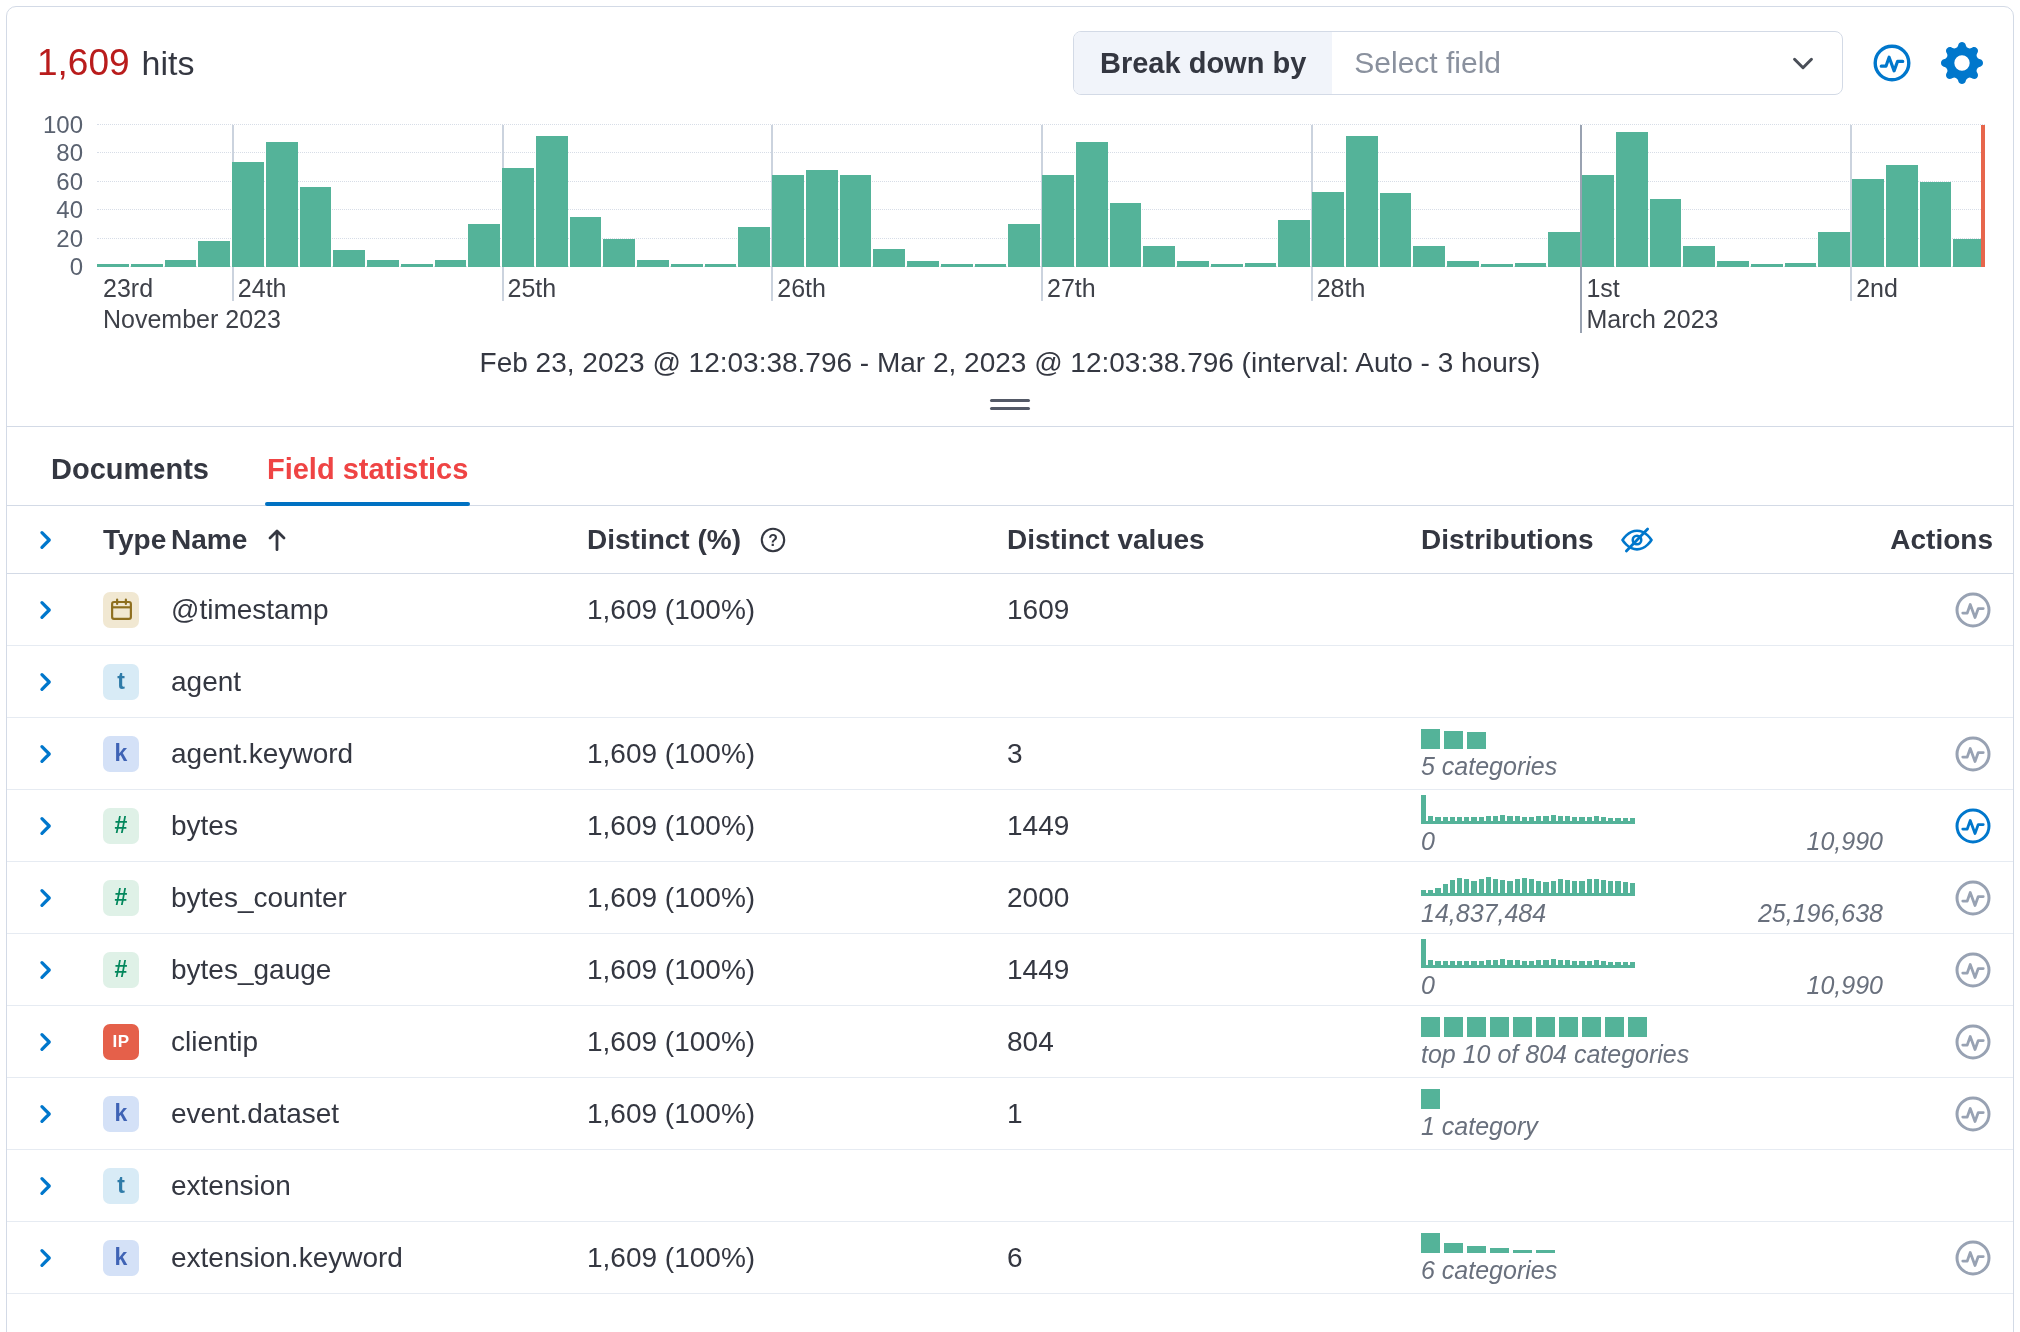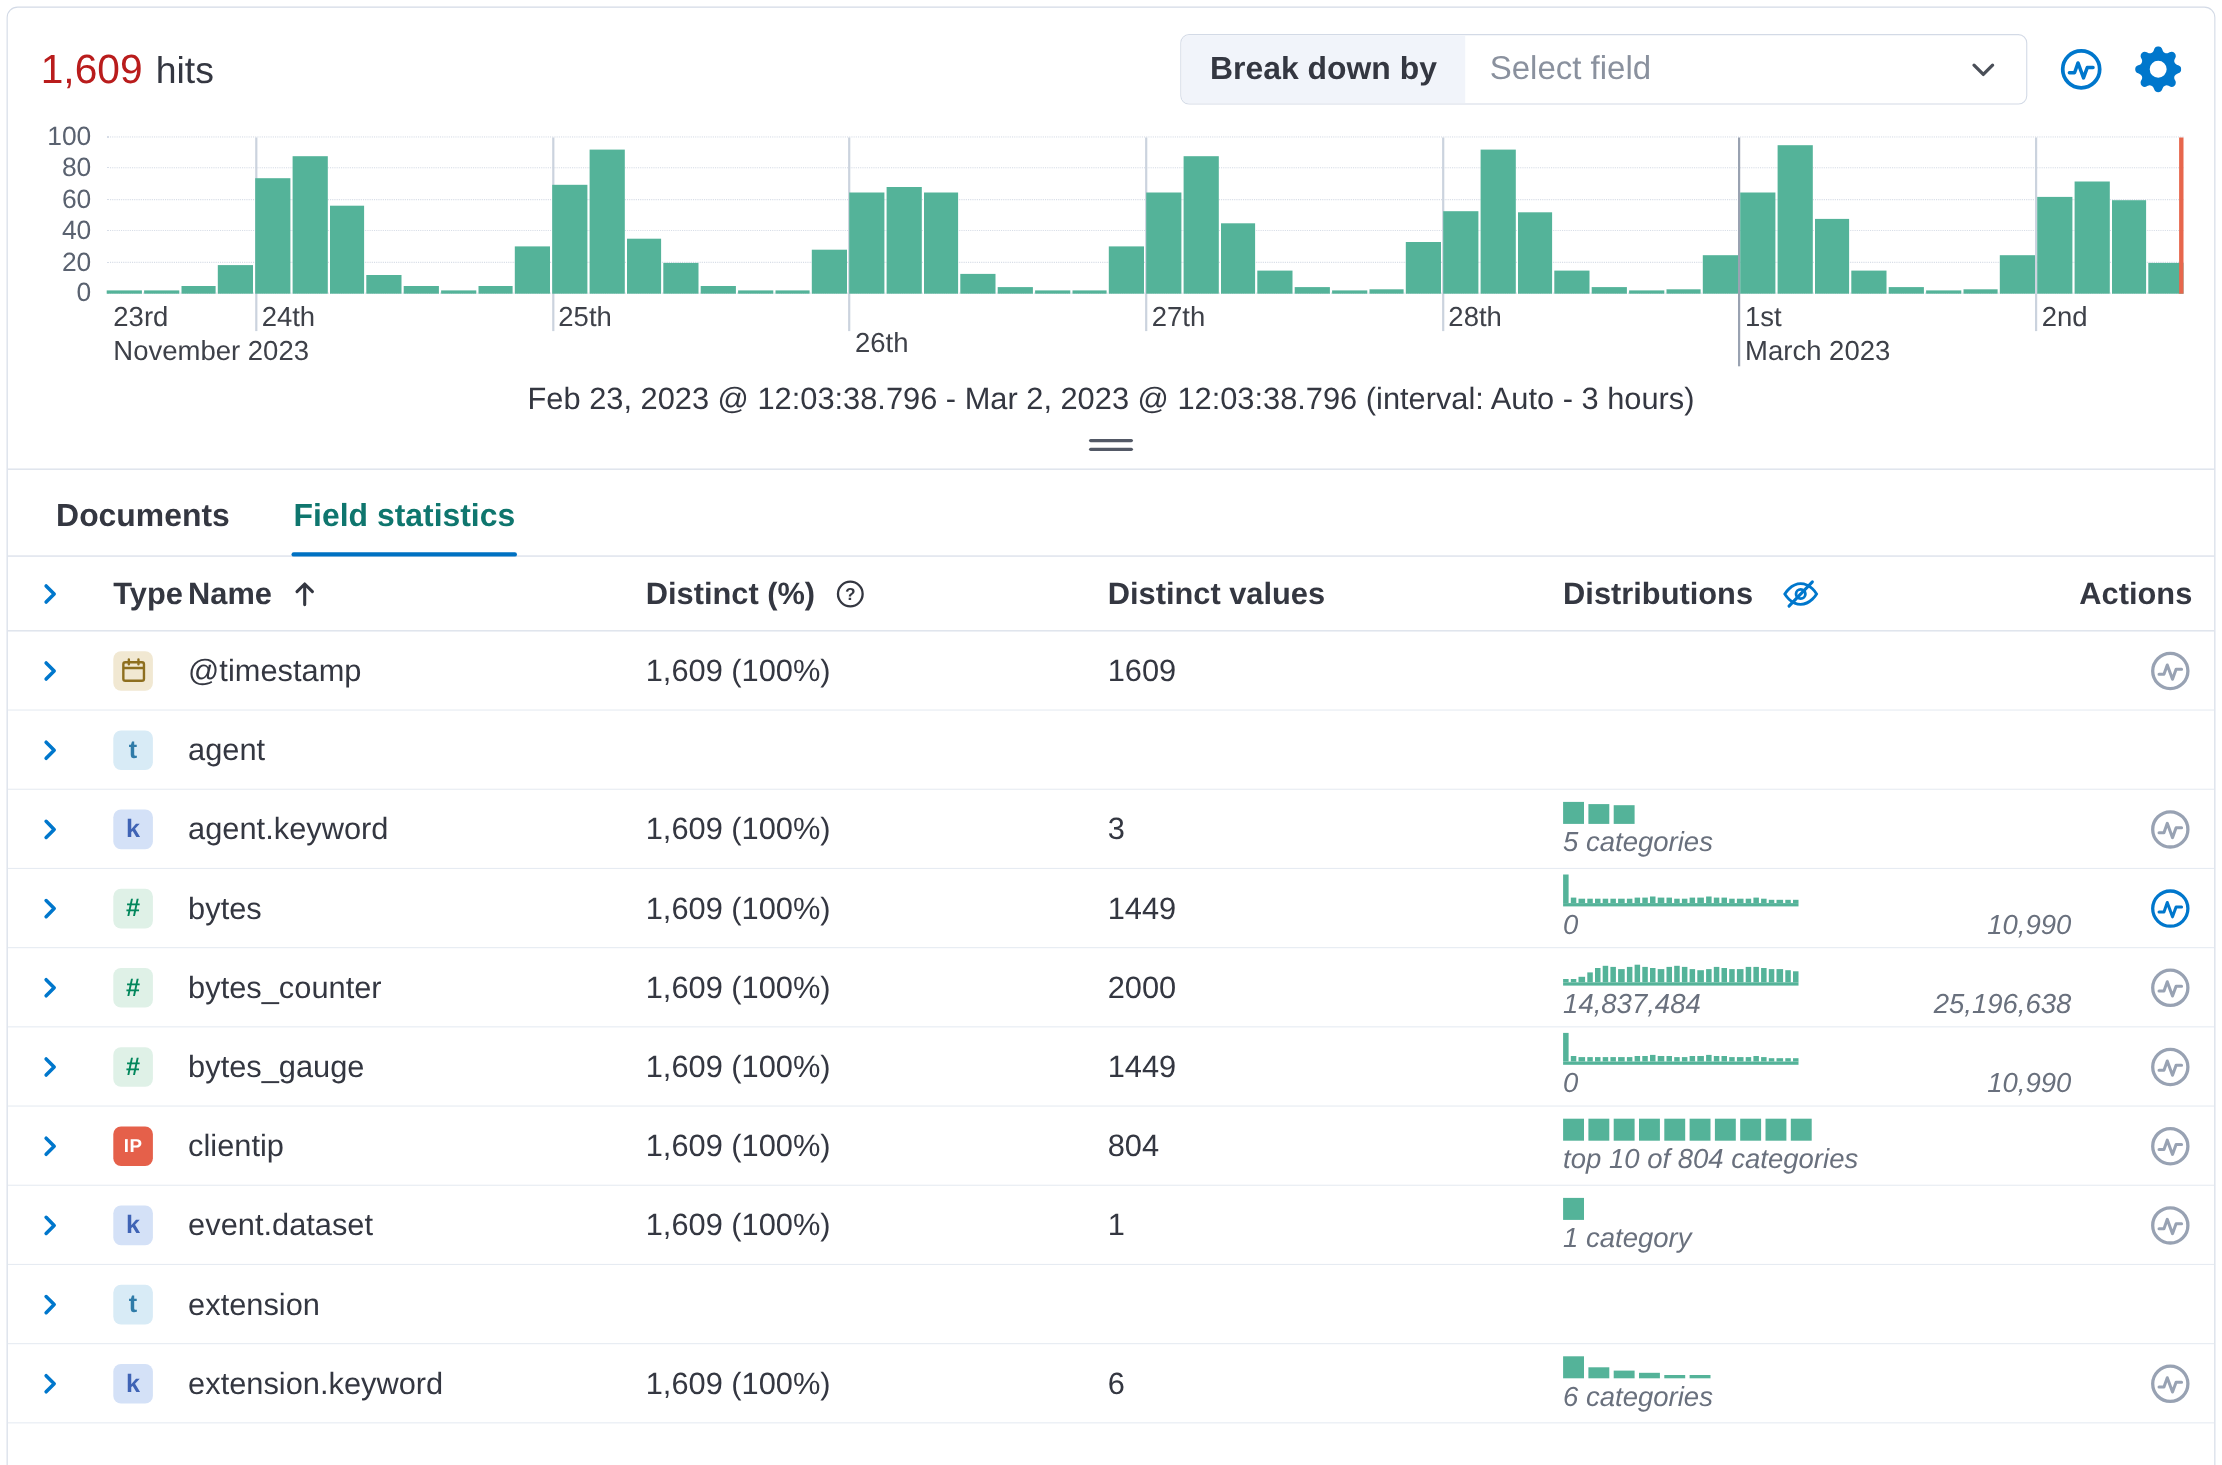--- a/index.html
+++ b/index.html
@@ -40,21 +40,21 @@
   .bar:last-child { margin-right:0; }
   .time-marker { position:absolute; top:0; bottom:0; right:0; width:4px; background:var(--marker-color,#E7664C); }
   .xtick { position:absolute; top:148px; font-size:25px; color:#3E4149; line-height:31px; white-space:nowrap; }
   .chart-caption { text-align:center; font-size:28px; color:#343741; margin-top:80px; }
   .resize-handle { width:40px; margin:20px auto 6px auto; cursor:row-resize; }
   .resize-handle span { display:block; height:3px; background:#535966; border-radius:2px; margin:5px 0; }
 
   
   .tabs { display:flex; gap:54px; padding:0 42px; border-bottom:1px solid #D3DAE6; }
   .tab { font-size:29px; font-weight:700; padding:26px 2px 19px 2px; color:#343741; position:relative; cursor:pointer; }
-  .tab.active { color:#0f766e; }
+  .tab.active { color:#ef4444; }
   .tab.active::after { content:""; position:absolute; left:0; right:0; bottom:-1px; height:4px; background:#0071C2; border-radius:2px; }
 
   
   .ftable { --cols: 52px 92px 396px 420px 414px 1fr 110px; }
   .thead, .trow { display:grid; grid-template-columns:var(--cols); align-items:center; padding:0 20px; }
   .thead { height:68px; border-bottom:1px solid #D3DAE6; font-weight:700; font-size:28px; color:#343741; }
   .trow { height:72px; border-bottom:1px solid #E6EBF2; font-size:28px; }
   .cell { min-width:0; }
   .c-docs, .c-distinct, .c-dist { padding-left:20px; }
   .c-type { padding-left:24px; }
@@ -145,21 +145,21 @@
           </div>
           <div class="vline" style="left: 7.14286%;"></div>
           <div class="xtick" style="left: calc(7.14286% + 6px);">
             <div>24th</div>
           </div>
           <div class="vline" style="left: 21.4286%;"></div>
           <div class="xtick" style="left: calc(21.4286% + 6px);">
             <div>25th</div>
           </div>
           <div class="vline" style="left: 35.7143%;"></div>
-          <div class="xtick" style="left: calc(35.7143% + 6px); margin-top: 24px;">
+          <div class="xtick" style="left: calc(35.7143% + 6px);">
             <div>26th</div>
           </div>
           <div class="vline" style="left: 50%;"></div>
           <div class="xtick" style="left: calc(50% + 6px);">
             <div>27th</div>
           </div>
           <div class="vline" style="left: 64.2857%;"></div>
           <div class="xtick" style="left: calc(64.2857% + 6px);">
             <div>28th</div>
           </div>

